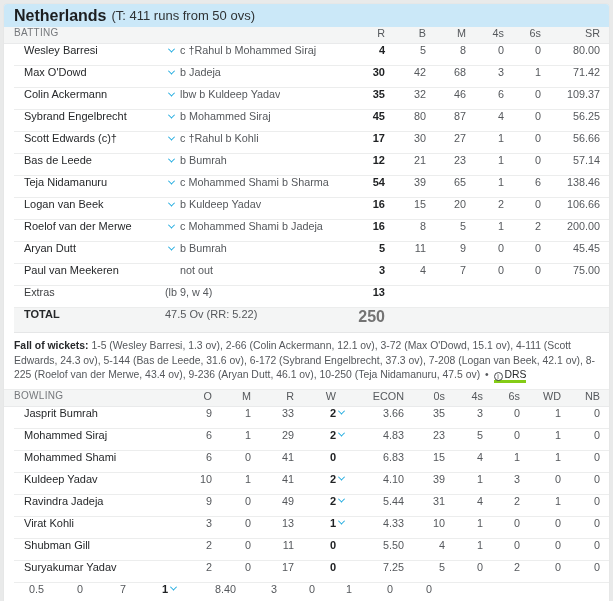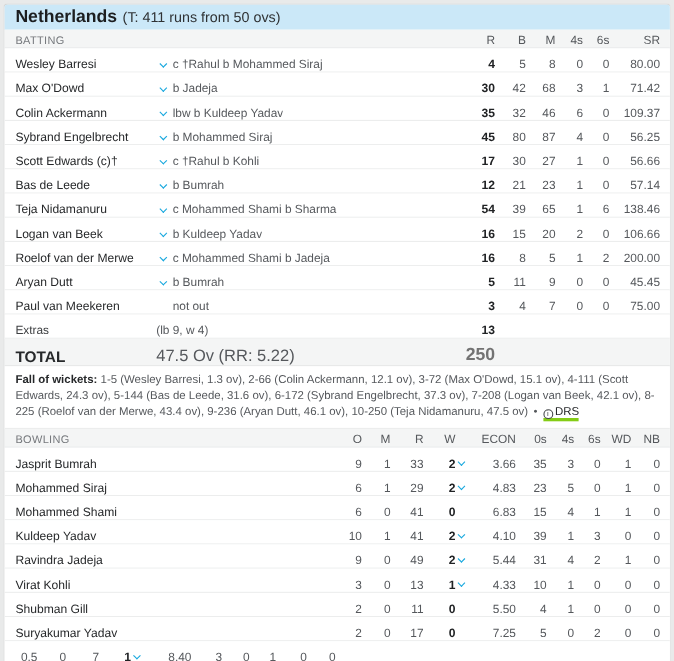--- a/index.html
+++ b/index.html
@@ -33,26 +33,27 @@
   .sec-head {
     background:#f4f5f5;
     height:17px;
     font-size:10px;
     color:#75787c;
     border-bottom:1px solid #e9eaeb;
   }
   .sec-label { letter-spacing:.3px; }
 
   
-  .grid { display:flex; align-items:flex-end; }
+  .grid { display:flex; align-items:flex-start;gap:13px; }
   .row {
     height:22px;
     border-bottom:1px solid #eceded;
     font-size:11px;
     background:#fff;
+    margin-left:10px;
   }
   .c-name { width:138px; padding-left:10px; flex-shrink:0; white-space:nowrap; overflow:hidden; }
   .c-name-flex { flex:1; padding-left:10px; white-space:nowrap; overflow:hidden; }
   .plink {
     color:#26282a;
     text-decoration:none;
     border-bottom:1px solid #c8cbcd;
     padding-bottom:1px;
     cursor:pointer;
   }
@@ -90,22 +91,22 @@
     border-right:1.6px solid #18a8de;
     border-bottom:1.6px solid #18a8de;
     transform:rotate(45deg) translate(-1px,-1px);
   }
   .c-dis .chev { margin-right:3px; }
   .hidden-slot { visibility:hidden; }
 
   
   .extras-label { color:#3c3e40; font-size:10.8px; }
   .total-row { background:#f4f5f5; height:25px; border-bottom:1px solid #e5e6e7; }
-  .total-label { font-weight:bold; font-size:14px; color:#26282a; }
-  .total-detail { color:#55585c; font-size:15px; }
+  .total-label { font-weight:bold; font-size:11px; color:#26282a; }
+  .total-detail { color:#55585c; font-size:11px; }
   .total-runs { font-weight:bold; font-size:16px; color:#737373; }
 
   
   .fow {
     padding:6px 10px 6px 10px;
     font-size:10.4px;
     line-height:14.5px;
     color:#55585c;
     border-bottom:1px solid #eceded;
     background:#fff;

